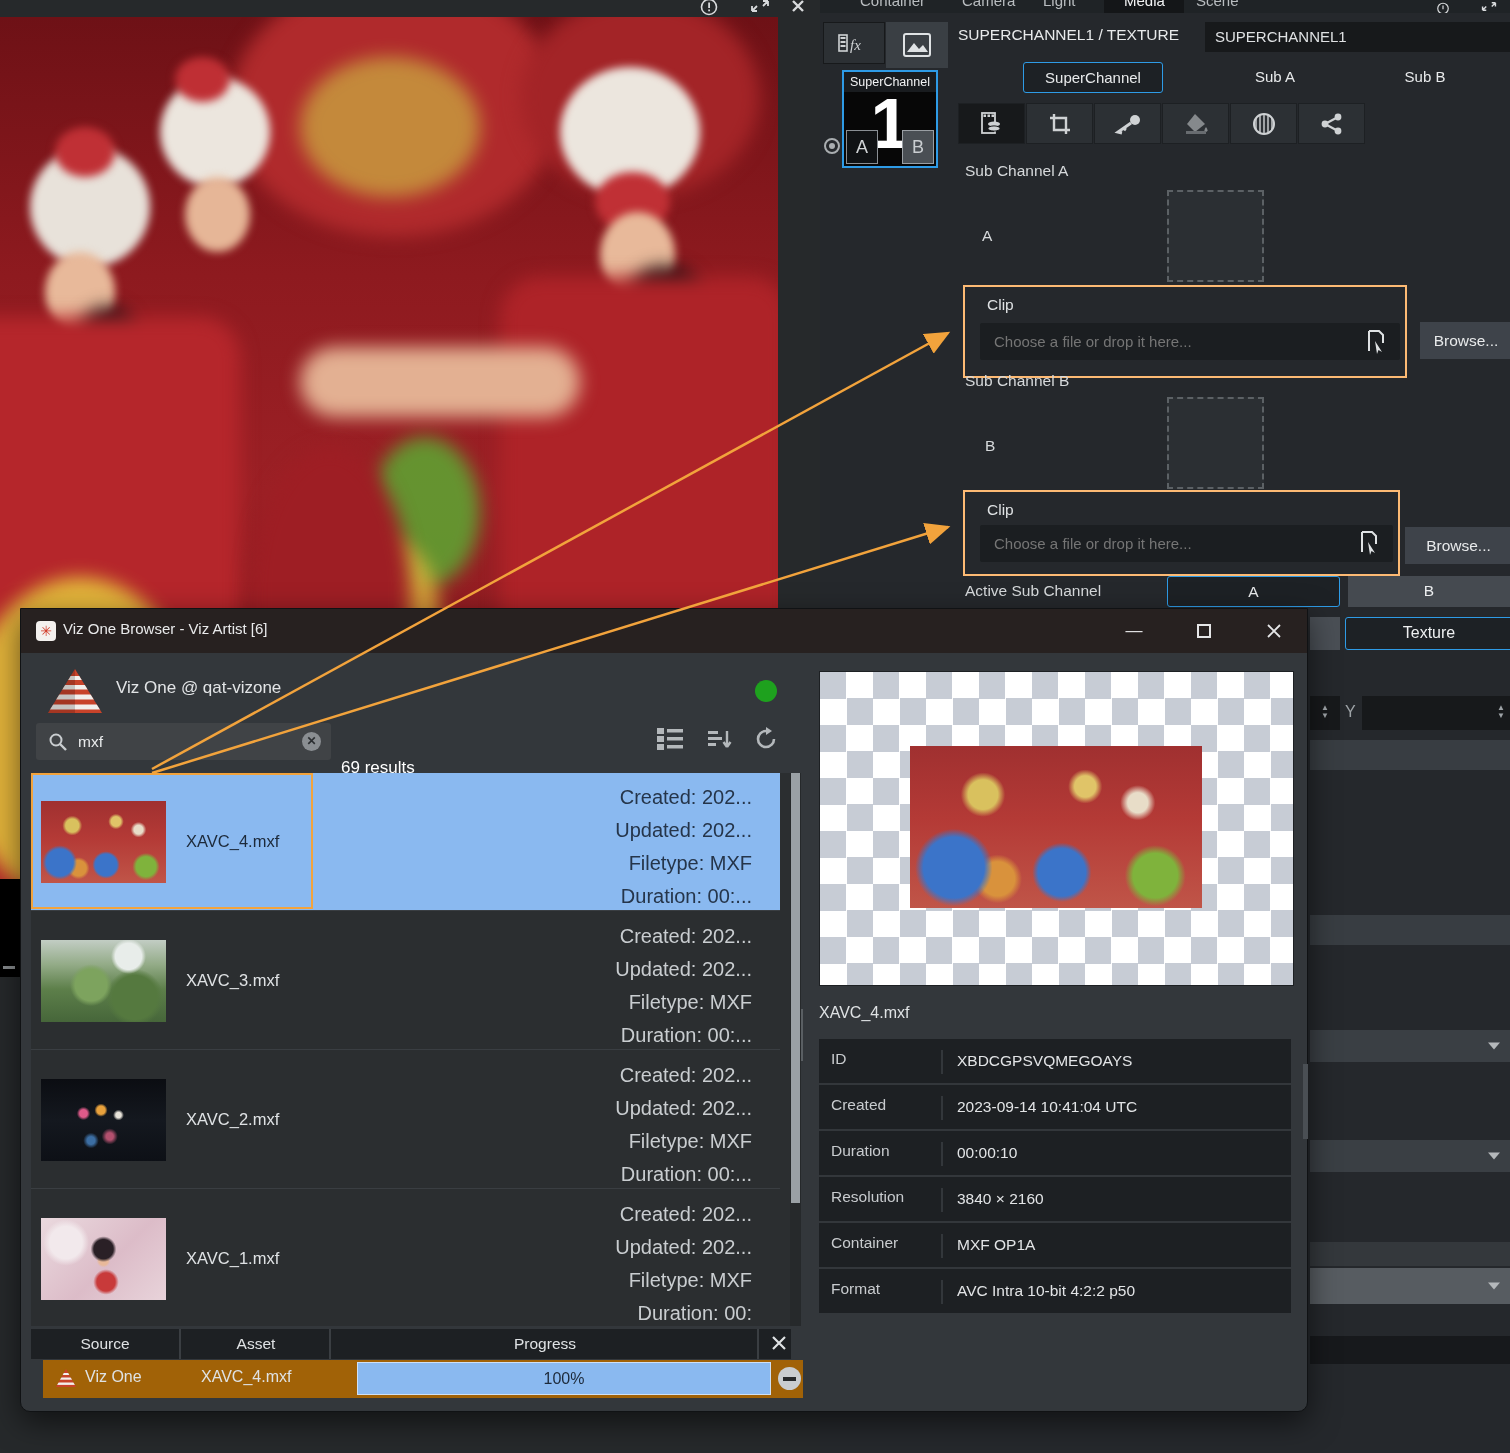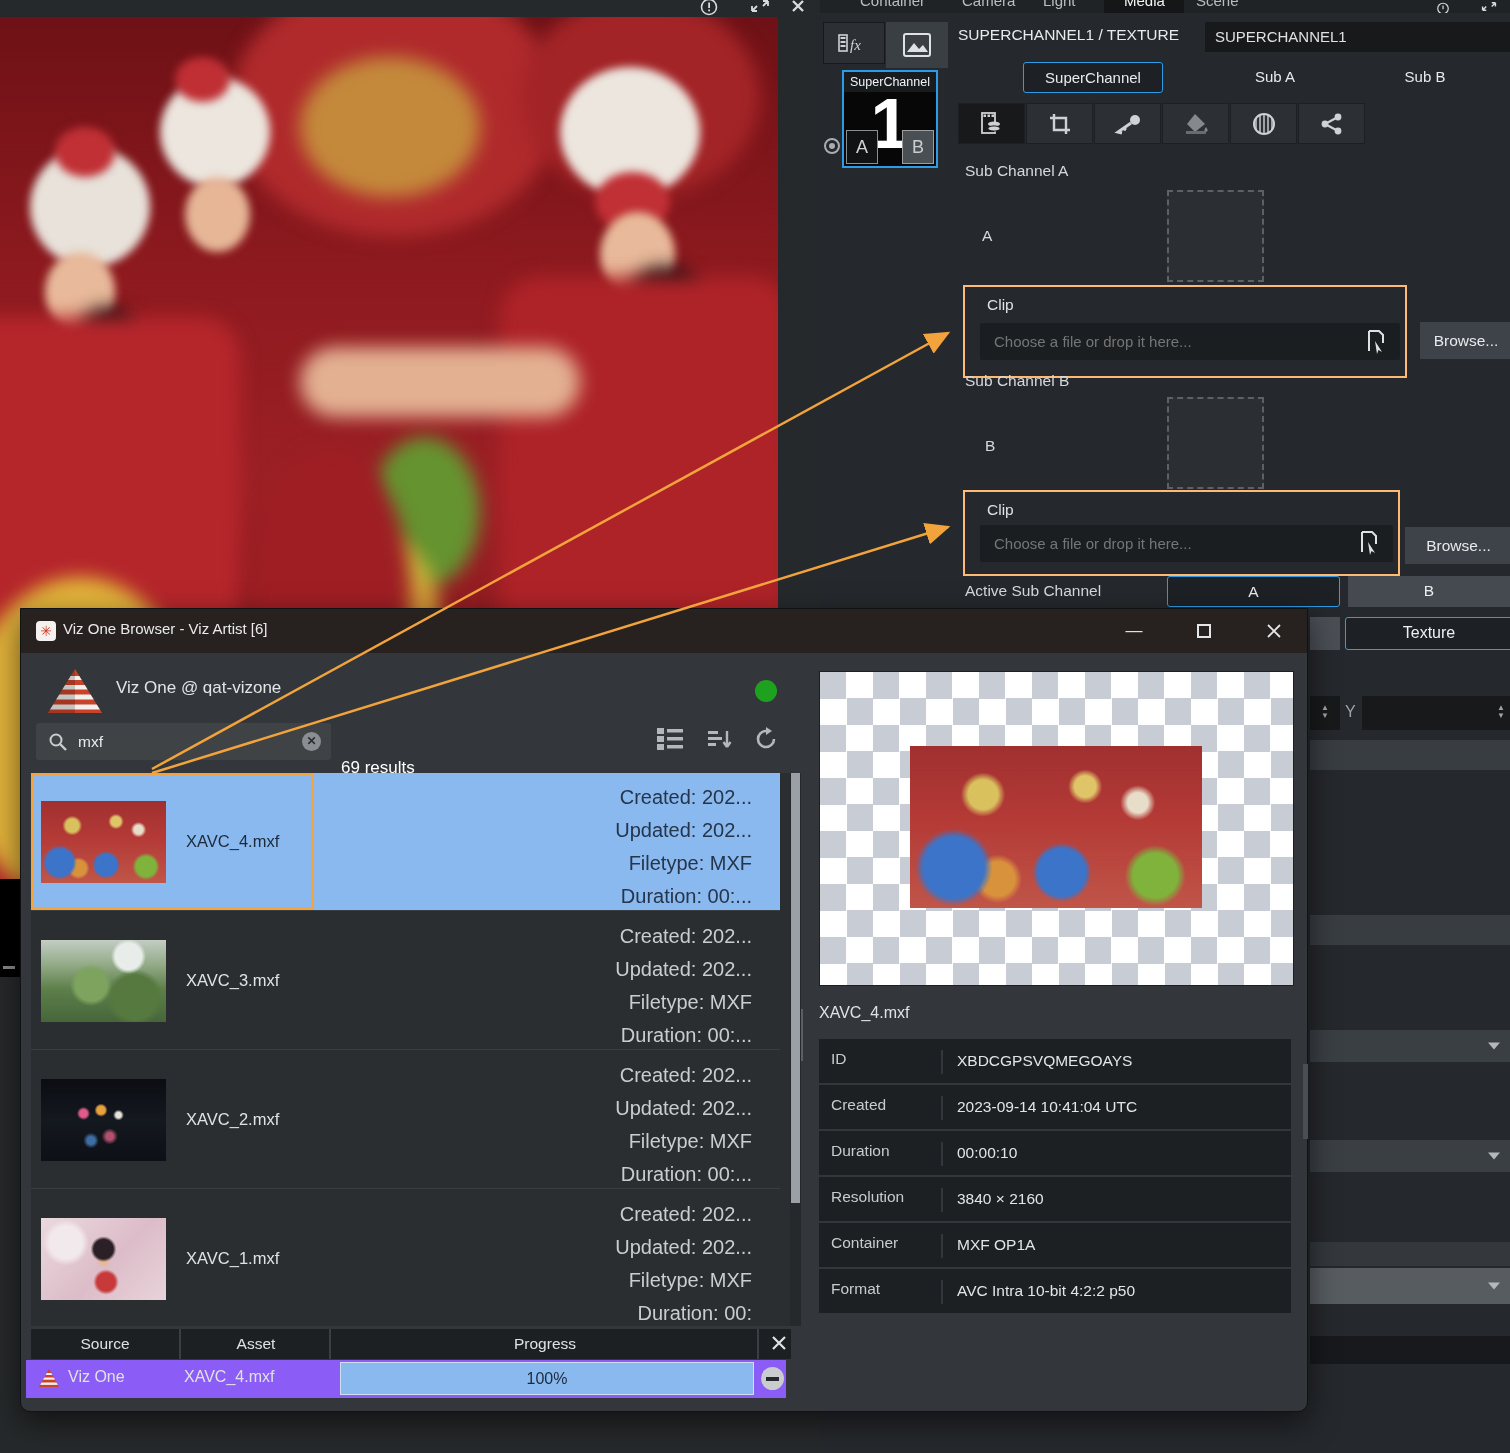--- a/index.html
+++ b/index.html
@@ -98,21 +98,21 @@
   .row .meta { position:absolute; right:28px; top:8px; width:240px; text-align:right; font-size:20px; color:#c9cdd0; }
   .row.sel .meta { color:#25354a; }
   .row .meta div { height:33px; line-height:33px; }
   .scrollbar { position:absolute; left:759px; top:0; width:11px; height:553px; background:#26292b; }
   .scroll-thumb { position:absolute; left:1px; top:0; width:9px; height:430px; background:#9aa0a5; }
 
   .hl-rect { border:2px solid #f2a33c; pointer-events:none; }
 
   .xfer-head { position:absolute; left:10px; top:720px; width:760px; height:30px; background:#1d2023; }
   .xfer-head .hc { position:absolute; top:0; height:30px; line-height:30px; text-align:center; font-size:15.5px; color:#dfe2e4; border-right:2px solid #3a3e42; }
-  .xfer-row { position:absolute; left:5px; top:751px; width:760px; height:38px; background:#8b5cf6; }
+  .xfer-row { position:absolute; left:22px; top:751px; width:760px; height:38px; background:#a16207; }
   .prog-bar { position:absolute; left:314px; top:2px; width:414px; height:33px; background:#8ab9f0; border:1.5px solid #cfe0f5;
     color:#1d2a3a; font-size:16px; text-align:center; line-height:31px; }
   .minus-btn { position:absolute; left:735px; top:7px; width:23px; height:23px; border-radius:50%; background:#c9cdd0; }
   .minus-btn::after { content:""; position:absolute; left:5px; top:10px; width:13px; height:3.5px; background:#26292b; }
 
   .checker { position:absolute; left:798px; top:62px; width:475px; height:315px; border:1px solid #1d2023;
     background:repeating-conic-gradient(#ffffff 0 90deg, #c7ccd5 0 180deg); background-size:53px 53px; }
   .pv-img { position:absolute; left:90px; top:74px; width:292px; height:162px; }
   .pv-name { position:absolute; left:798px; top:395px; font-size:16px; color:#dfe2e4; }
   .meta-table { position:absolute; left:798px; top:430px; width:472px; }

